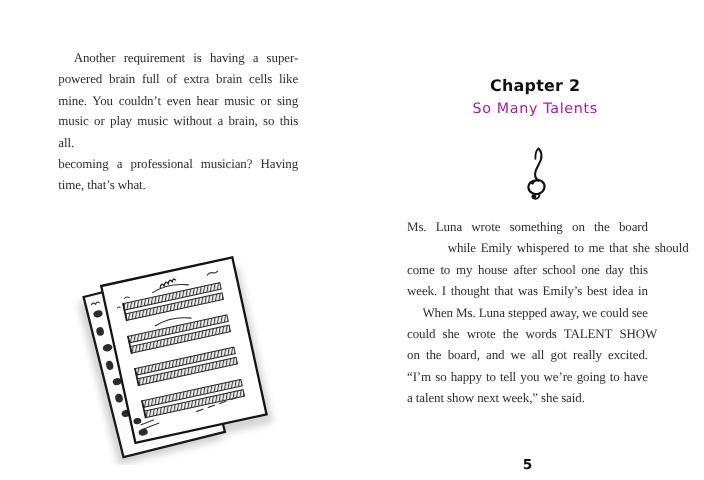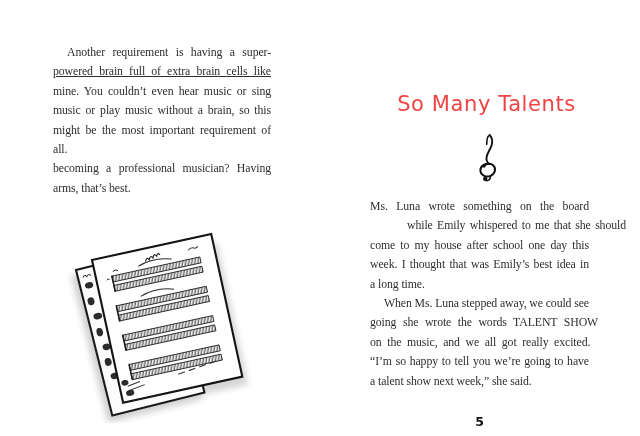--- a/index.html
+++ b/index.html
@@ -22,48 +22,47 @@
   .ind{padding-left:14px;}
 
   
   .chapter-label{
     position:absolute;left:374px;top:55px;width:225px;text-align:center;
     font-family:"DejaVu Sans",sans-serif;font-weight:700;font-size:14.5px;color:#111;
     letter-spacing:0.2px;
   }
   .chapter-title{
     position:absolute;left:374px;top:76px;width:225px;text-align:center;
-    font-family:"DejaVu Sans",sans-serif;font-weight:400;font-size:21px;color:#ef4444;
+    font-family:"DejaVu Sans",sans-serif;font-weight:400;font-size:13px;color:#a21caf;
     letter-spacing:0.6px;
   }
   .clef-wrap{
     position:absolute;left:374px;top:112px;width:225px;height:56px;
     display:flex;align-items:center;justify-content:center;
   }
   .page-number{
     position:absolute;left:370px;top:398px;width:219px;text-align:center;
     font-family:"DejaVu Sans",sans-serif;font-weight:700;font-size:12.5px;color:#111;
   }
 
   .illustration{position:absolute;left:48px;top:212px;width:215px;height:195px;}
 </style>
 </head>
 <body>
 
 <div class="spread">
 
   <div class="col left-col">
     <div class="tline j ind"><span style="word-spacing: 4.5875px;">Another requirement is having a super-</span></div>
-    <div class="tline j"><span style="word-spacing: 3.36607px; text-decoration: underline;">powered brain full of extra brain cells like</span></div>
+    <div class="tline j"><span style="word-spacing: 3.36607px;">powered brain full of extra brain cells like</span></div>
     <div class="tline j"><span style="word-spacing: 2.42411px;">mine. You couldn’t even hear music or sing</span></div>
     <div class="tline j"><span style="word-spacing: 2.03711px; text-align: right;">music or play music without a brain, so this</span></div>
-    <div class="tline j"><span style="word-spacing: 2.63281px;">might be the most important requirement of</span></div>
     <div class="tline"><span>all.</span></div>
     <div class="tline j"><span style="word-spacing: 4.55469px;">becoming a professional musician? Having</span></div>
-    <div class="tline"><span>arms, that’s best.</span></div>
+    <div class="tline"><span>time, that’s what.</span></div>
   </div>
 
   <svg class="illustration" viewBox="0 0 215 195" aria-hidden="true">
     <defs>
       <pattern id="hatch" width="3" height="8" patternUnits="userSpaceOnUse" patternTransform="rotate(22)">
         <rect width="3" height="8" fill="#f5f5f5"></rect>
         <line x1="1.2" y1="0" x2="1.2" y2="8" stroke="#3d3d3d" stroke-width="1.05"></line>
       </pattern>
       <filter id="soft" x="-30%" y="-30%" width="160%" height="160%">
           <feGaussianBlur stdDeviation="3.4"></feGaussianBlur>
@@ -139,41 +138,41 @@
 
       <g stroke="#333" stroke-width="1.1" fill="none">
         <path d="M60 130 l7 -1"></path>
           <path d="M71 128.7 l7 -1"></path>
           <path d="M82 127.4 l7 -1"></path>
           <path d="M93 126.1 l7 -1"></path>
       </g>
     </g>
   </svg>
 
+  <div class="chapter-label">Chapter 2</div>
   <div class="chapter-title">So Many Talents</div>
 
   <div class="clef-wrap">
     <svg width="30" height="54" viewBox="0 0 34 62" aria-hidden="true">
       <g stroke="#121212" fill="none" stroke-linecap="round">
         <path stroke-width="1.9" d="M20.2 7 C18.1 7.8 16.6 12.4 16.7 17.6"></path>
         <path stroke-width="2.2" d="M20.2 7 C22.7 9.8 23.6 14.2 22.4 18.4 C21 23.4 17.6 26.8 16.6 31.8 C15.8 35.8 17.2 38.6 19.8 40.2"></path>
         <path stroke-width="2.3" d="M19.8 40.2 C14 39.2 9.2 42.8 9.4 47.6 C9.6 52.6 15.6 56 21 53.8 C26.4 51.6 28 45.2 24 41.6 C20.8 38.8 15.4 39.6 13.6 43.4"></path>
         <path stroke-width="1.9" d="M21 53.8 C21 56.4 20.2 58.6 17.8 59.2 C15.6 59.7 13.8 58.4 14 56.6"></path>
       </g>
       <circle cx="15" cy="57.2" r="2.5" fill="#121212"></circle>
     </svg>
   </div>
 
   <div class="col right-body">
     <div class="tline j"><span style="word-spacing: 5.60677px;">Ms. Luna wrote something on the board</span></div>
     <div class="tline j"><span style="word-spacing: 1.52232px; margin-left: 37px;">while Emily whispered to me that she should</span></div>
     <div class="tline j"><span style="word-spacing: 2.3457px;">come to my house after school one day this</span></div>
     <div class="tline j"><span style="word-spacing: 1.43945px;">week. I thought that was Emily’s best idea in</span></div>
-    <div class="tline"><span>a long time.</span></div>
     <div class="tline j ind"><span style="word-spacing: -0.03125px;">When Ms. Luna stepped away, we could see</span></div>
-    <div class="tline j"><span style="word-spacing: 3.69271px;">going she wrote the words TALENT SHOW</span></div>
-    <div class="tline j"><span style="word-spacing: 2.7832px;">on the music, and we all got really excited.</span></div>
+    <div class="tline j"><span style="word-spacing: 3.69271px;">could she wrote the words TALENT SHOW</span></div>
+    <div class="tline j"><span style="word-spacing: 2.7832px;">on the board, and we all got really excited.</span></div>
     <div class="tline j"><span style="word-spacing: 0.916667px;">“I’m so happy to tell you we’re going to have</span></div>
     <div class="tline"><span>a talent show next week,” she said.</span></div>
   </div>
 
   <div class="page-number">5</div>
 </div>
 
 </body></html>

